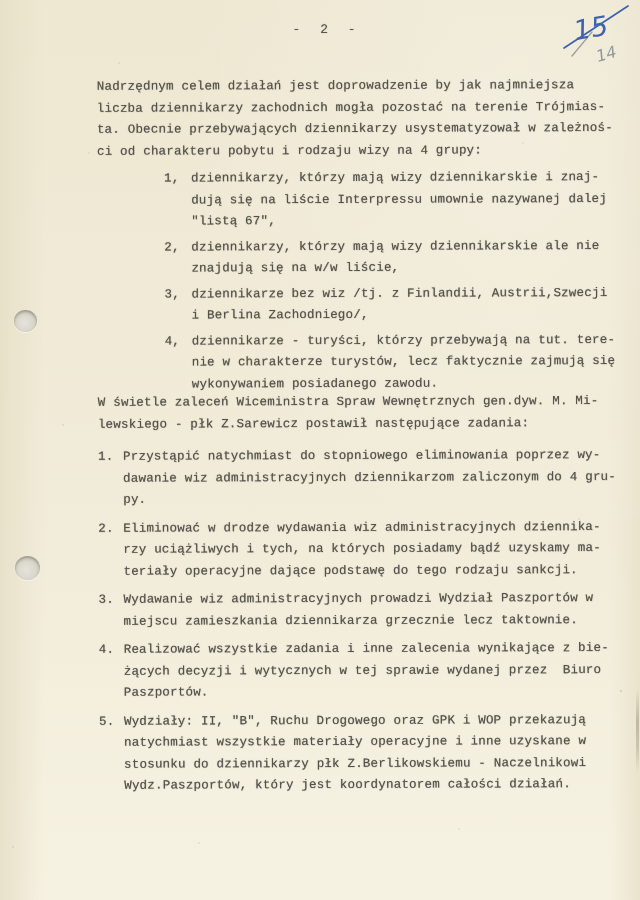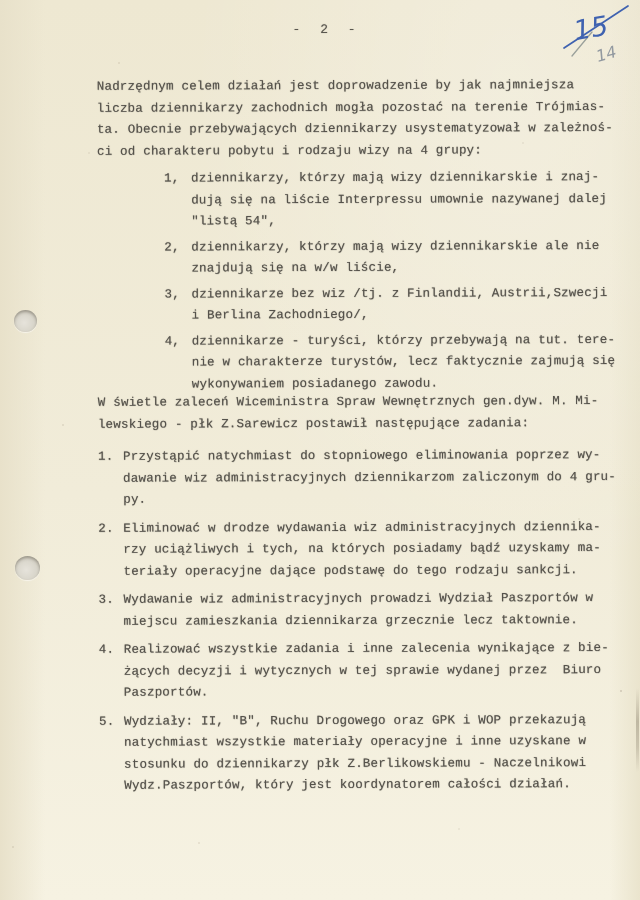--- a/index.html
+++ b/index.html
@@ -116,21 +116,21 @@
 ta. Obecnie przebywających dziennikarzy usystematyzował w zależnoś-
 ci od charakteru pobytu i rodzaju wizy na 4 grupy:</div>
     </section>
 
     <section class="tw groups">
 
         <div class="item">
           <span class="num">1,</span>
           <div class="lines">dziennikarzy, którzy mają wizy dziennikarskie i znaj-
 dują się na liście Interpressu umownie nazywanej dalej
-"listą 54",</div>
+"listą 67",</div>
         </div>
 
         <div class="item">
           <span class="num">2,</span>
           <div class="lines">dziennikarzy, którzy mają wizy dziennikarskie ale nie
 znajdują się na w/w liście,</div>
         </div>
 
         <div class="item">
           <span class="num">3,</span>

